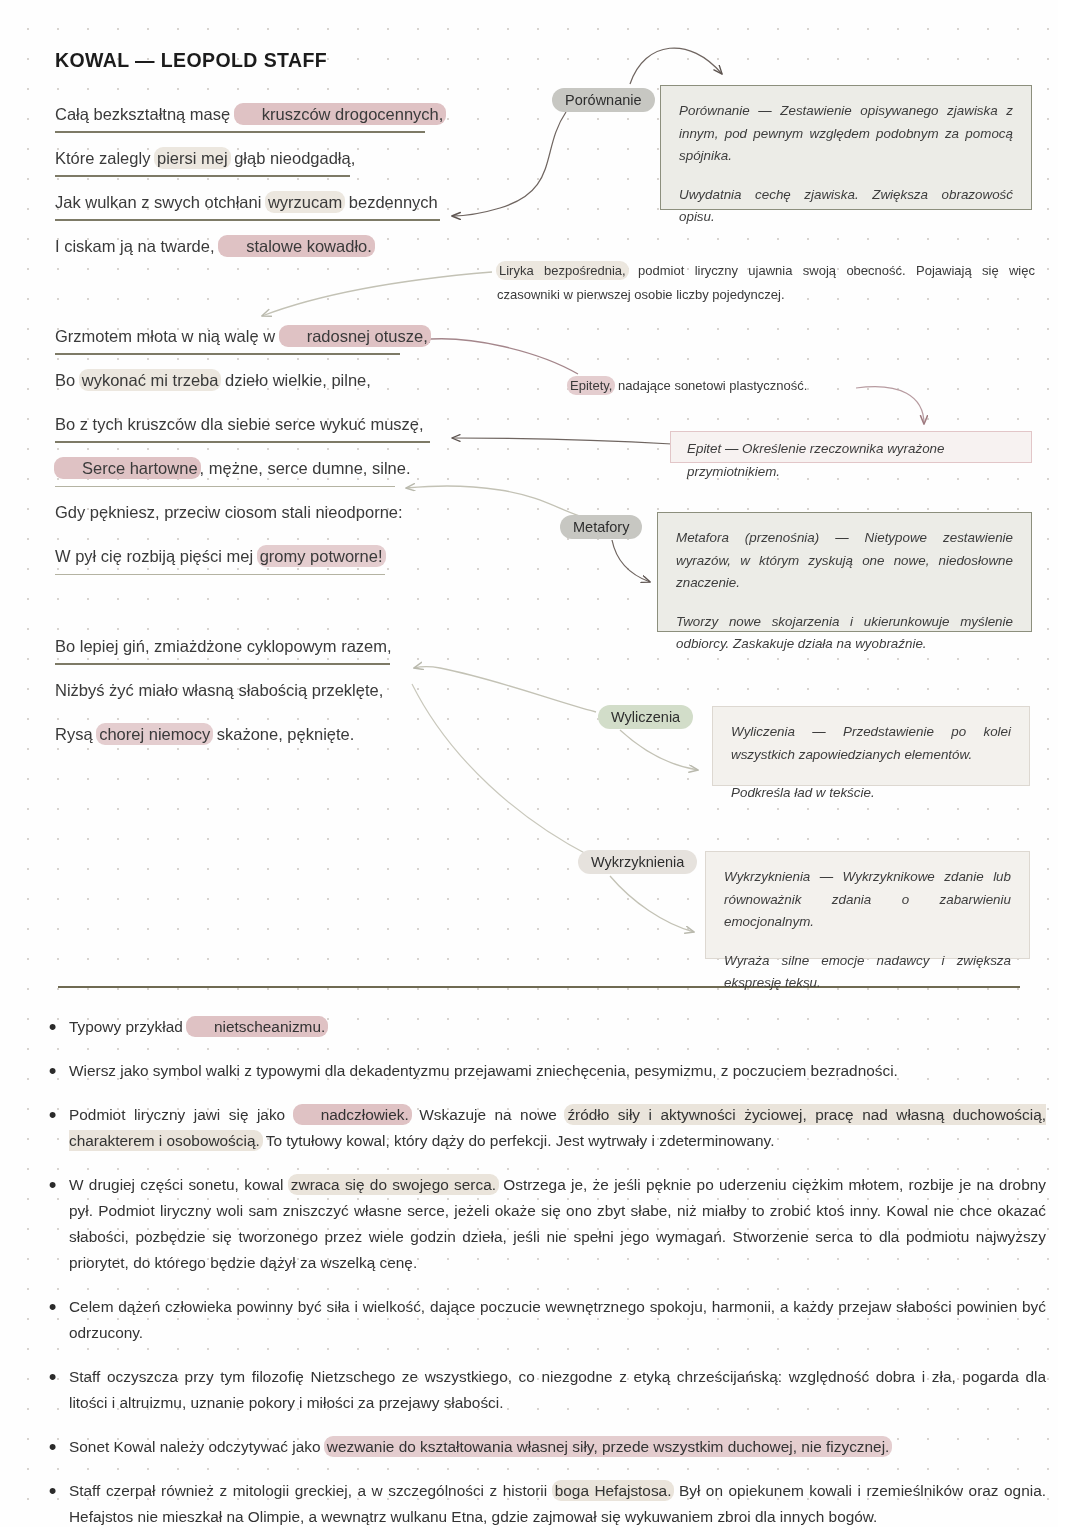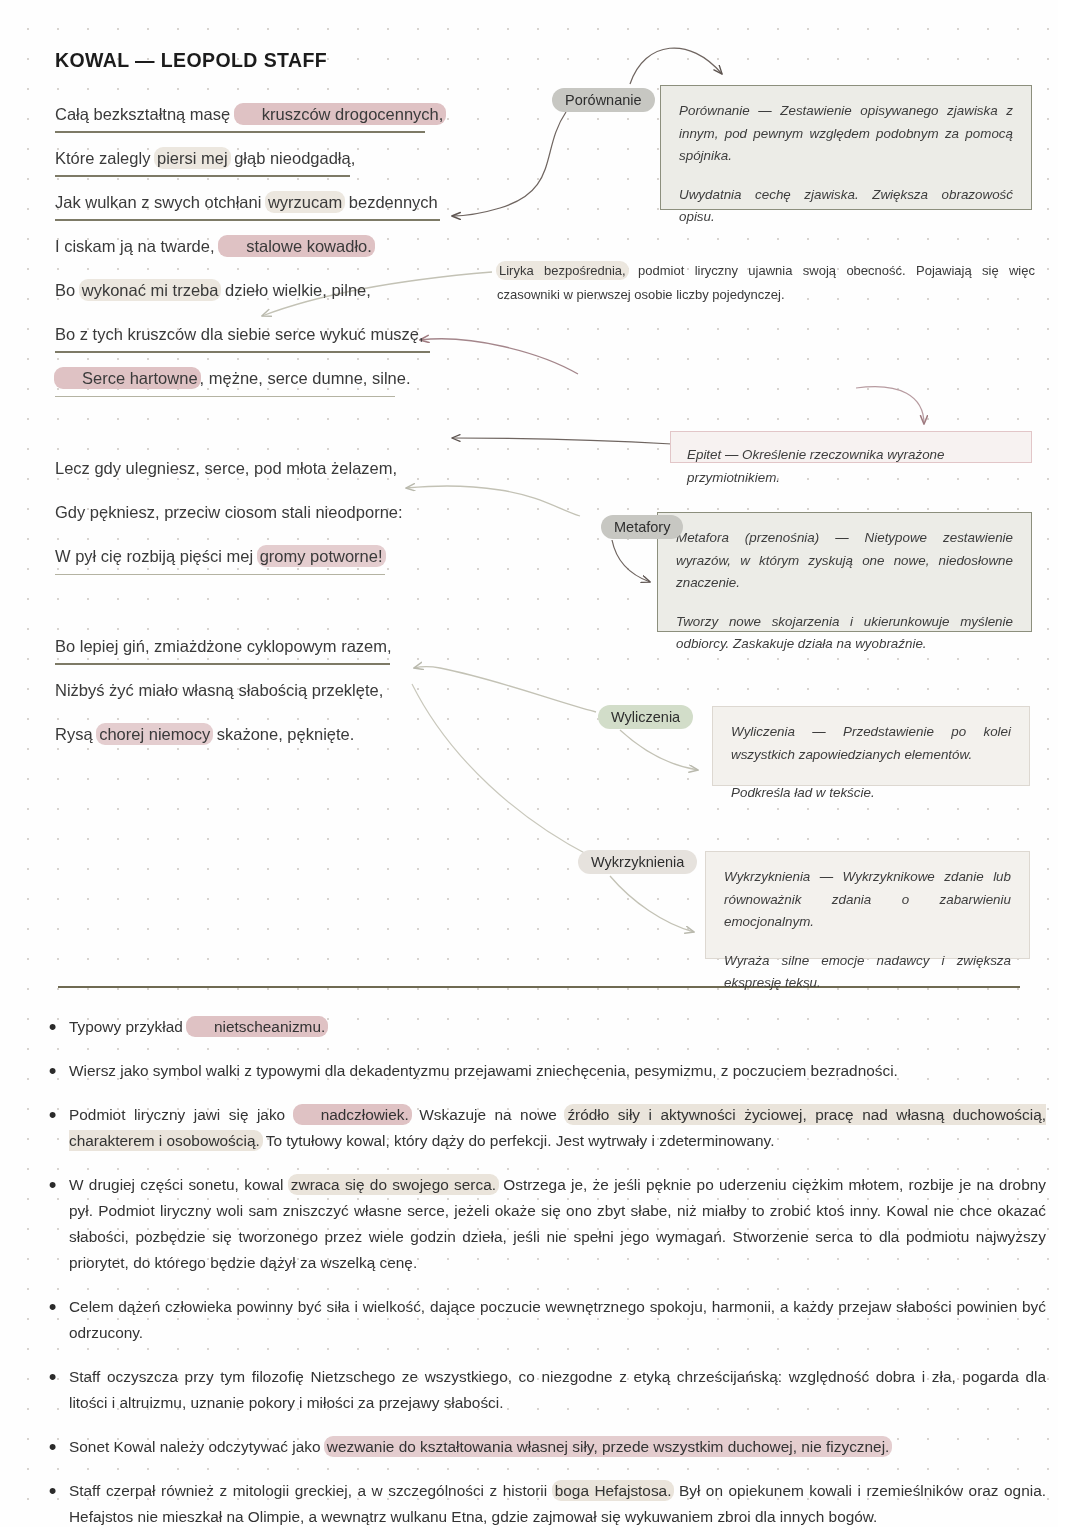--- a/index.html
+++ b/index.html
@@ -108,21 +108,21 @@
   }
   .defbox p + p { margin-top: 16px; }
 
   .defbox.cream {
     border: 1.2px solid #ddd8d1;
     background: #f3f1ed;
   }
   .defbox.rose {
     border: 1.2px solid #e2c6c8;
     background: #f7f2f1;
-    padding: 12px 16px;
+    padding: 6px 16px;
   }
   .defbox.rose p { text-align: left; }
 
   
   .freenote {
     position: absolute;
     font-size: 13px;
     line-height: 24px;
     color: #3a3a3a;
     z-index: 5;
@@ -248,38 +248,39 @@
 
     <div class="verse-line">
       <span>Jak wulkan z swych otchłani </span><span class="hl hl-beige">wyrzucam</span><span> bezdennych</span>
       <span class="underline-rule" style="width:385px;"></span>
     </div>
 
     <div class="verse-line">
       <span>I ciskam ją na twarde, </span><span class="hl hl-pink">stalowe kowadło.</span>
     </div>
 
+    <div class="verse-line gap-before">
+      <span>Grzmotem młota w nią walę w </span><span class="hl hl-pink">radosnej otusze,</span>
+      <span class="underline-rule" style="width:345px;"></span>
+    </div>
 
     <div class="verse-line">
       <span>Bo </span><span class="hl hl-beige">wykonać mi trzeba</span><span> dzieło wielkie, pilne,</span>
     </div>
 
     <div class="verse-line">
       <span>Bo z tych kruszców dla siebie serce wykuć muszę,</span>
       <span class="underline-rule" style="width:375px;"></span>
     </div>
 
     <div class="verse-line">
       <span class="hl hl-pink">Serce hartowne</span><span>, mężne, serce dumne, silne.</span>
       <span class="underline-rule light" style="width:340px;"></span>
     </div>
 
-    <div class="verse-line gap-before">
-      <span>Lecz gdy ulegniesz, serce, pod młota żelazem,</span>
-    </div>
     <div class="verse-line">
       <span>Gdy pękniesz, przeciw ciosom stali nieodporne:</span>
     </div>
     <div class="verse-line">
       <span>W pył cię rozbiją pięści mej </span><span class="hl hl-pink-soft">gromy potworne!</span>
       <span class="underline-rule light" style="width:330px;"></span>
     </div>
 
     <div class="verse-line gap-before">
       <span>Bo lepiej giń, zmiażdżone cyklopowym razem,</span>
@@ -287,21 +288,21 @@
     </div>
     <div class="verse-line">
       <span>Niżbyś żyć miało własną słabością przeklęte,</span>
     </div>
     <div class="verse-line">
       <span>Rysą </span><span class="hl hl-pink-soft">chorej niemocy</span><span> skażone, pęknięte.</span>
     </div>
   </div>
 
   <div class="pill pill-gray" style="left:552px; top:88px;text-align:right;">Porównanie</div>
-  <div class="pill pill-gray" style="left:601px; top:515px;">Metafory</div>
+  <div class="pill pill-gray" style="left:560px; top:515px;">Metafory</div>
   <div class="pill pill-green" style="left:598px; top:705px;">Wyliczenia</div>
   <div class="pill pill-pinkish" style="left:578px; top:850px;">Wykrzyknienia</div>
 
   <div class="defbox" style="left:660px; top:85px; width:372px; height:125px;">
     <p>Porównanie — Zestawienie opisywanego zjawiska z innym, pod pewnym względem podobnym za pomocą spójnika.</p>
     <p>Uwydatnia cechę zjawiska. Zwiększa obrazowość opisu.</p>
   </div>
 
   <div class="defbox rose" style="left:670px; top:431px; width:362px; height:32px;">
     <p>Epitet — Określenie rzeczownika wyrażone przymiotnikiem.</p>
@@ -319,20 +320,23 @@
 
   <div class="defbox cream" style="left:705px; top:851px; width:325px; height:108px;">
     <p>Wykrzyknienia — Wykrzyknikowe zdanie lub równoważnik zdania o zabarwieniu emocjonalnym.</p>
     <p>Wyraża silne emocje nadawcy i zwiększa ekspresję teksu.</p>
   </div>
 
   <div class="freenote justify" style="left:497px; top:259px; width:538px;">
     <span class="hl hl-beige">Liryka bezpośrednia,</span><span> podmiot liryczny ujawnia swoją obecność. Pojawiają się więc czasowniki w pierwszej osobie liczby pojedynczej.</span>
   </div>
 
+  <div class="freenote" style="left:568px; top:374px; width:330px;">
+    <span class="hl hl-pink-soft">Epitety,</span><span> nadające sonetowi plastyczność.</span>
+  </div>
 
   <div class="abs" id="divider"></div>
 
   <div class="abs" id="bullets">
 
     <div class="bullet">
       <div class="dot">•</div>
       <div class="btext">
         <span>Typowy przykład </span><span class="hl hl-pink">nietscheanizmu.</span>
       </div>

